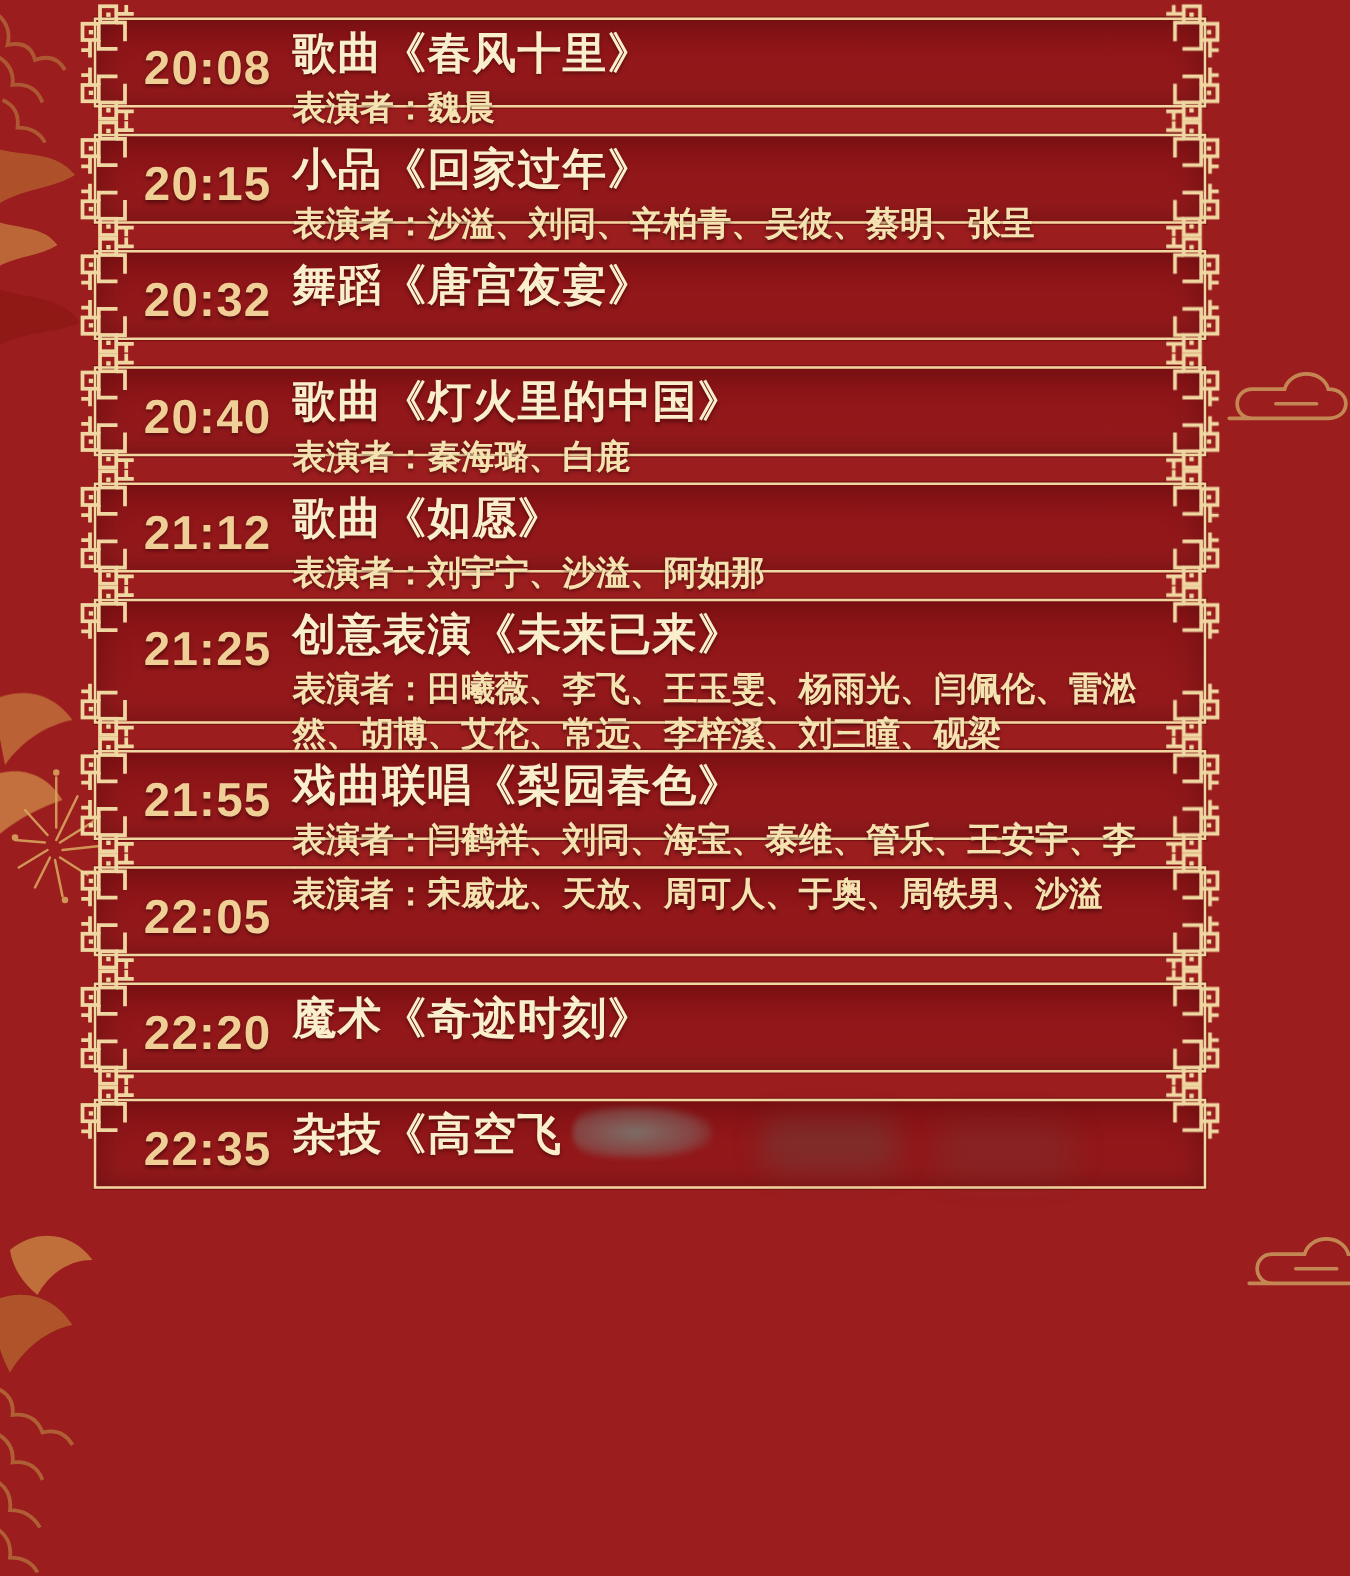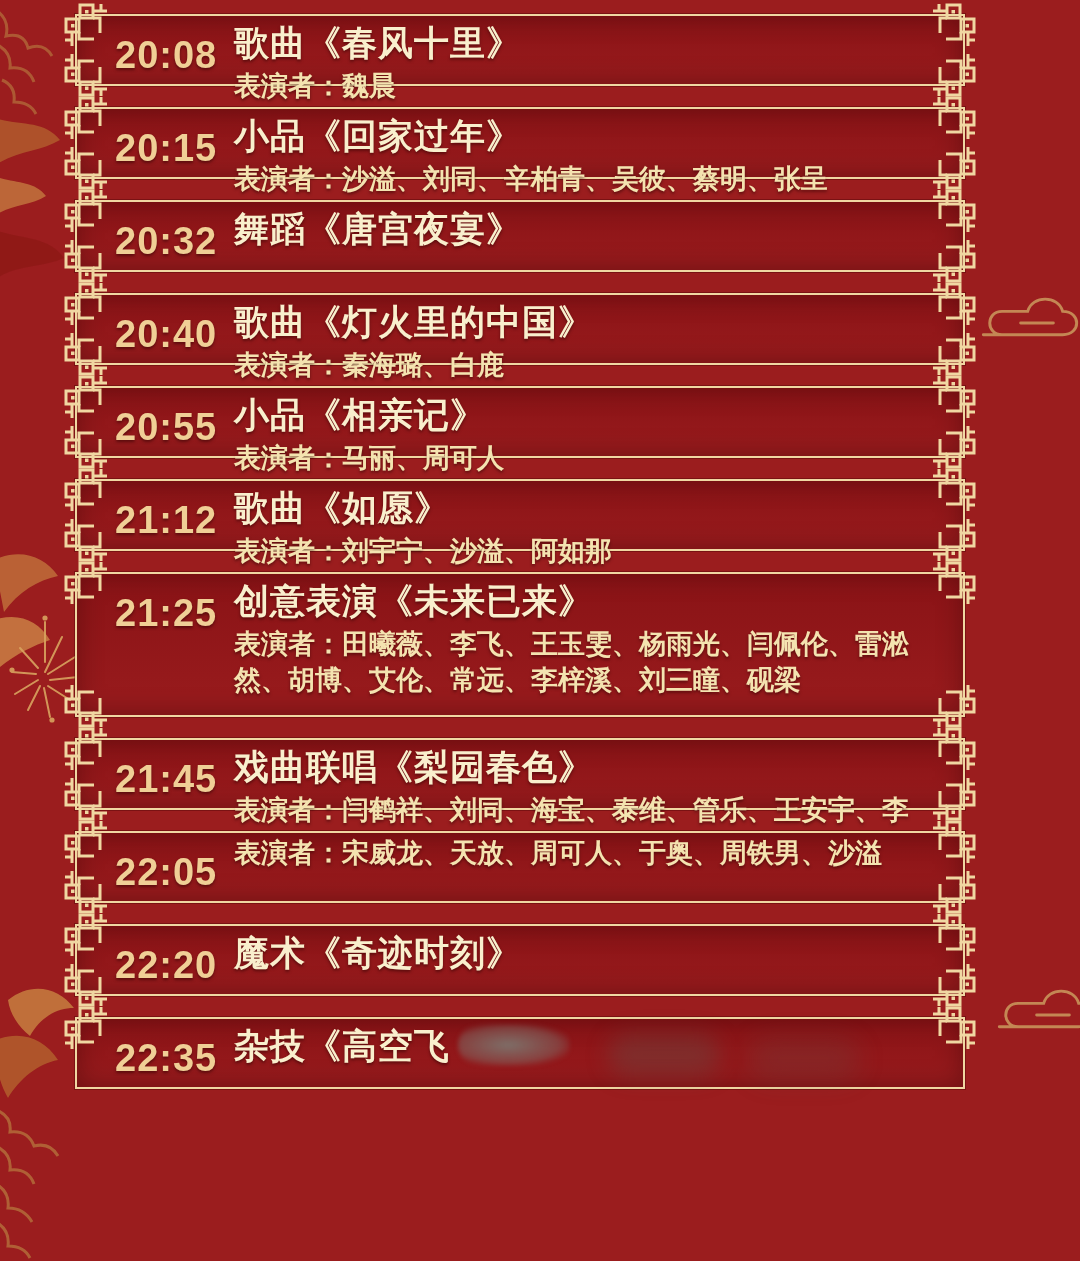--- a/index.html
+++ b/index.html
@@ -24,21 +24,21 @@
   .list{position:absolute;left:75px;top:14px;width:890px;}
   .box{
     position:relative;
     height:72px;
     margin-bottom:21px;
     border:2px solid var(--border_gold,#f0d7a2);
     background:linear-gradient(180deg,var(--box_bg_top,#8a1316) 0%,var(--box_bg_bottom,#971a1c) 85%);
     box-shadow:0 0 0 1px rgba(60,0,0,.35), inset 0 0 26px rgba(30,0,0,.35);
     box-sizing:border-box;
   }
-  .box.tall{height:145px;}
+  .box.tall{height:100px;}
   .time{
     position:absolute;left:38px;top:18px;
     font-size:38px;letter-spacing:1px;
     color:var(--time_color,#f0cf96);
     text-shadow:0 2px 3px rgba(40,0,0,.5);
     white-space:nowrap;
   }
   .title-line{
     padding:4px 24px 0 157px;
     font-size:35px;line-height:46px;letter-spacing:1px;
@@ -243,42 +243,20 @@
     <svg class="corner tr" viewBox="0 0 48 48">
           <use href="#fret"></use>
         </svg>
     <svg class="corner bl" viewBox="0 0 48 48">
           <use href="#fret"></use>
         </svg>
     <svg class="corner br" viewBox="0 0 48 48">
           <use href="#fret"></use>
         </svg>
 
-    <div class="time">20:55</div>
-    <div class="title-line">
-      <span>小品《相亲记》</span>
-    </div>
-    <div class="perf">
-      <span>表演者：</span><span>马丽、周可人</span>
-    </div>
-  </section>
-      <section class="box">
-    <svg class="corner tl" viewBox="0 0 48 48">
-          <use href="#fret"></use>
-        </svg>
-    <svg class="corner tr" viewBox="0 0 48 48">
-          <use href="#fret"></use>
-        </svg>
-    <svg class="corner bl" viewBox="0 0 48 48">
-          <use href="#fret"></use>
-        </svg>
-    <svg class="corner br" viewBox="0 0 48 48">
-          <use href="#fret"></use>
-        </svg>
-
     <div class="time">21:12</div>
     <div class="title-line">
       <span>歌曲《如愿》</span>
     </div>
     <div class="perf">
       <span>表演者：</span><span>刘宇宁、沙溢、阿如那</span>
     </div>
   </section>
       <section class="box tall">
     <svg class="corner tl" viewBox="0 0 48 48">
@@ -309,21 +287,21 @@
     <svg class="corner tr" viewBox="0 0 48 48">
           <use href="#fret"></use>
         </svg>
     <svg class="corner bl" viewBox="0 0 48 48">
           <use href="#fret"></use>
         </svg>
     <svg class="corner br" viewBox="0 0 48 48">
           <use href="#fret"></use>
         </svg>
 
-    <div class="time">21:45</div>
+    <div class="time">21:55</div>
     <div class="title-line">
       <span>戏曲联唱《梨园春色》</span>
     </div>
     <div class="perf">
       <span>表演者：</span><span>闫鹤祥、刘同、海宝、泰维、管乐、王安宇、李飞</span>
     </div>
   </section>
       <section class="box">
     <svg class="corner tl" viewBox="0 0 48 48">
           <use href="#fret"></use>

